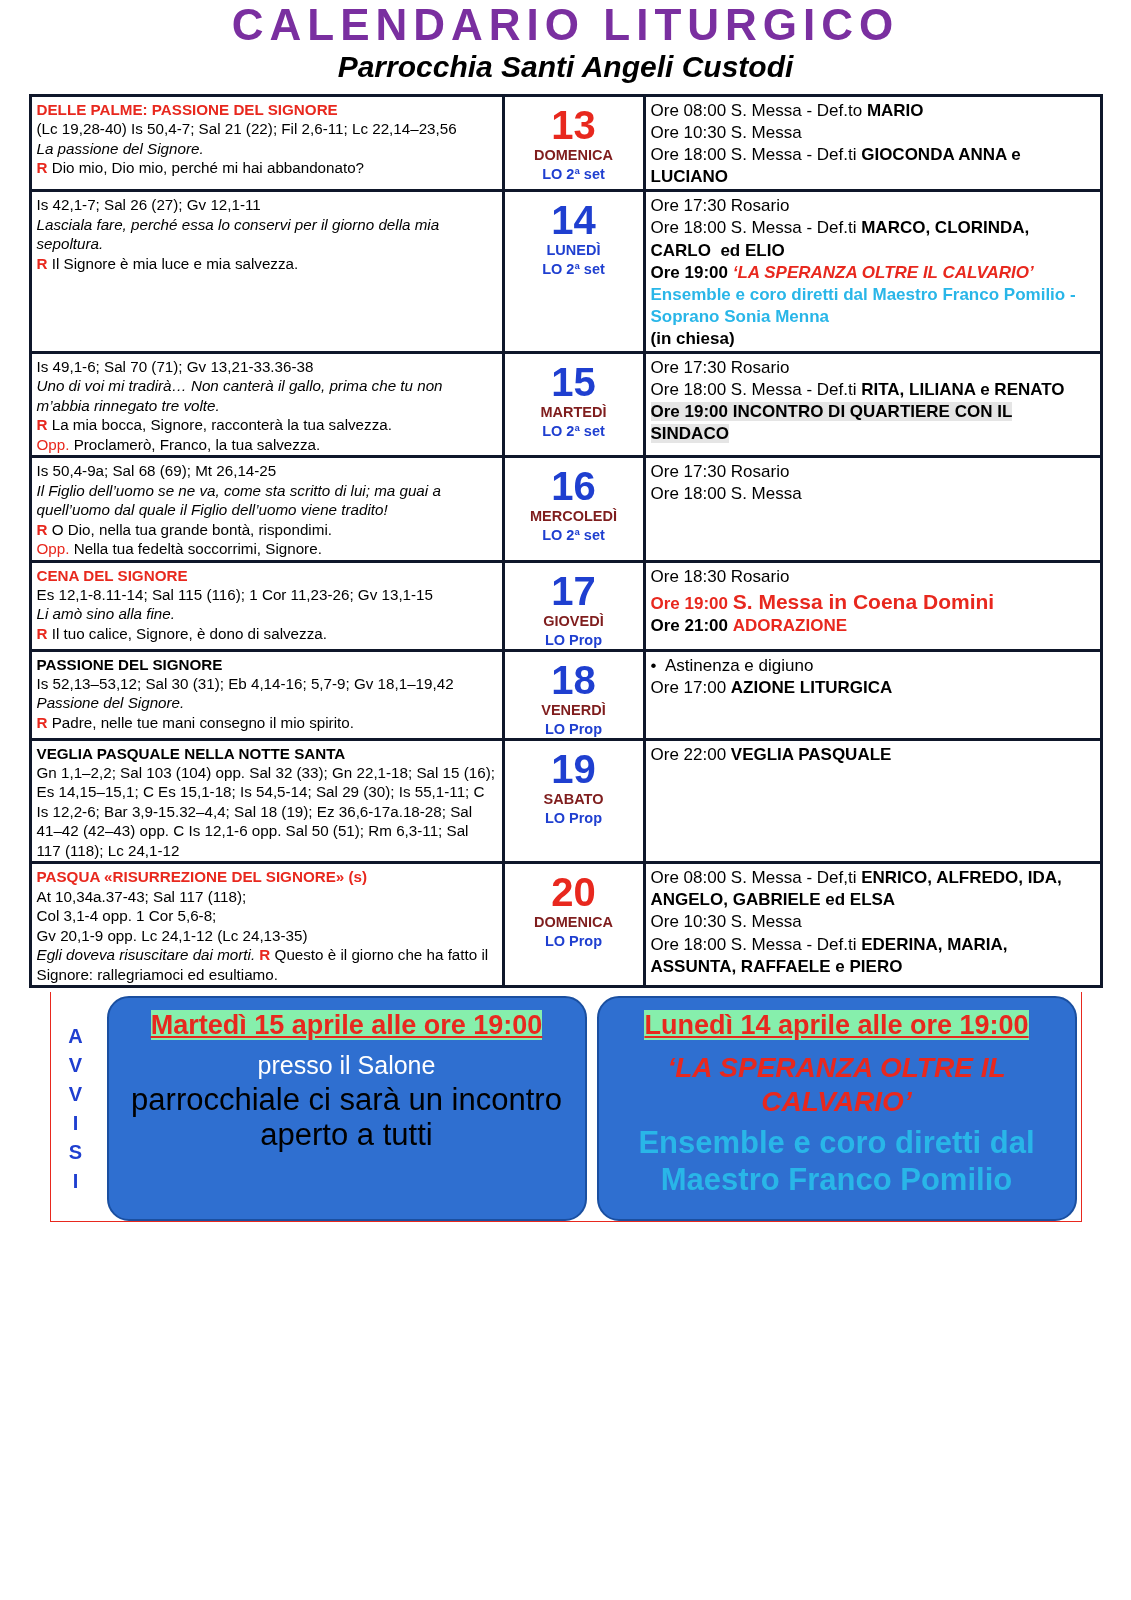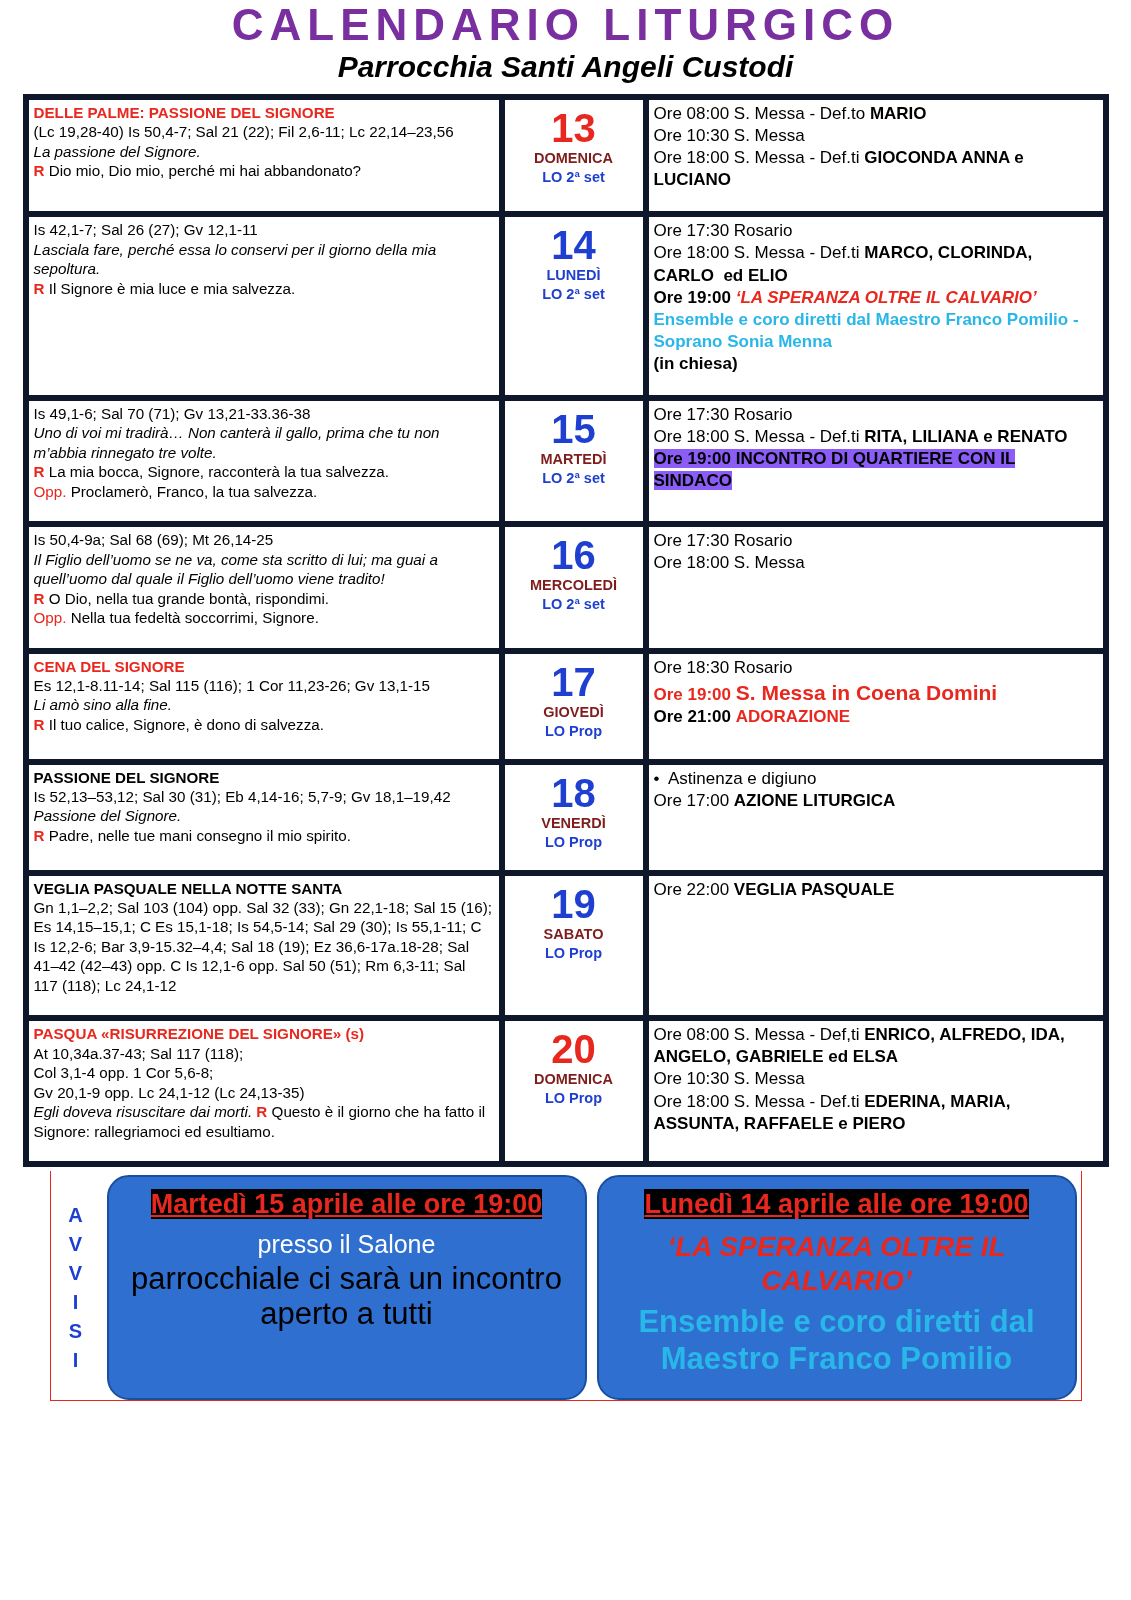--- a/index.html
+++ b/index.html
@@ -35,23 +35,23 @@
     font-style: italic;
     margin-bottom: 10px;
   }
   table.cal {
     border-collapse: collapse;
     width: 1032px;
     margin: 0 auto;
     table-layout: fixed;
   }
   table.cal td {
-    border: 6px solid #0f172a;
+    border: 3px solid #0f172a;
     vertical-align: top;
-    padding: 3px 5px 20px 5px;
+    padding: 3px 5px 1px 5px;
   }
   .col-read { width: 460px; }
   .col-day  { width: 128px; }
   .col-ev   { width: 444px; }
 
   .read {
     font-size: 15.2px;
     line-height: 1.28;
   }
   .read .hdr {
@@ -92,21 +92,21 @@
   }
 
   .ev {
     font-size: 17px;
     line-height: 1.3;
   }
   .ev .b { font-weight: bold; }
   .ev .red { color: #e8281e; font-weight: bold; }
   .ev .redi { color: #e8281e; font-weight: bold; font-style: italic; }
   .ev .cyan { color: #29b6e8; font-weight: bold; }
-  .ev .hl { background: #8b5cf6; font-weight: bold; }
+  .ev .hl { background: #e5e5e5; font-weight: bold; }
   .ev .big { font-size: 21px; font-weight: bold; color: #e8281e; }
 
   
   .bottom {
     width: 1032px;
     margin: 0 auto;
     margin-top: 4px;
     display: flex;
     align-items: stretch;
     gap: 10px;
@@ -135,21 +135,21 @@
     border-radius: 22px;
     text-align: center;
     padding: 10px 12px;
     box-sizing: border-box;
     overflow: hidden;
   }
   .notice .l1 {
     font-size: 27px;
     font-weight: bold;
     color: #e8281e;
-    background: #000000;
+    background: #86efac;
     text-decoration: underline;
     display: inline;
     line-height: 1.3;
   }
   .notice .l2 {
     font-size: 25px;
     color: #ffffff;
     font-weight: normal;
     line-height: 1.3;
     margin-top: 6px;

